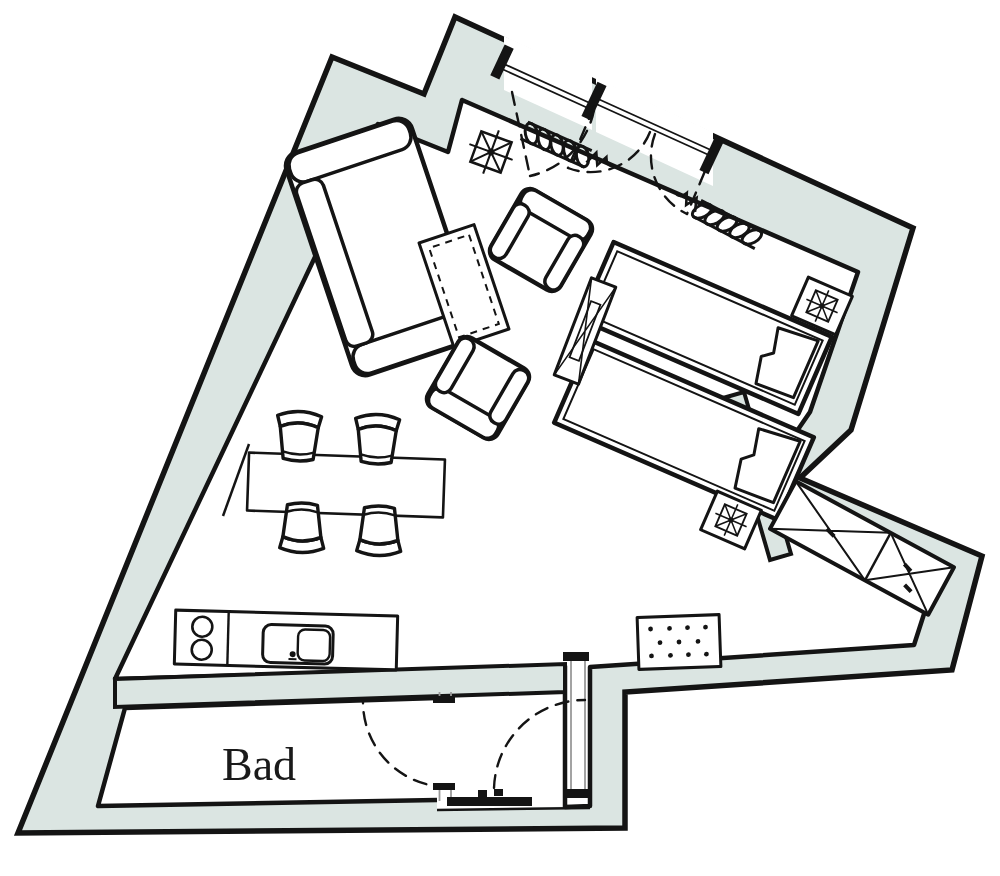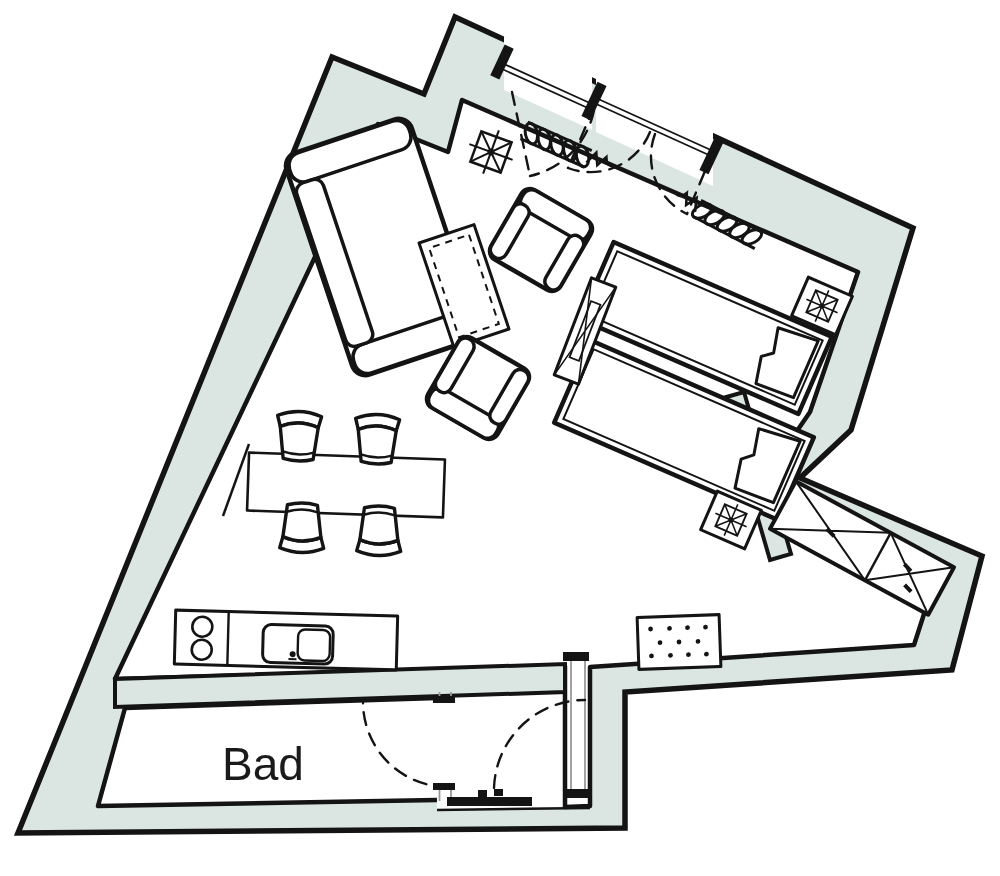--- a/index.html
+++ b/index.html
@@ -1,16 +1,16 @@
 <!DOCTYPE html>
 <html><head>
 <meta charset="utf-8">
 <style>
   html,body{margin:0;padding:0;background:#ffffff;}
-  .stage{width:840px;height:876px;position:relative;font-family:Liberation Sans, sans-serif;}
+  .stage{width:840px;height:876px;position:relative;font-family:Liberation Serif, serif;}
   svg{display:block;}
   .ln{fill:none;stroke:#141414;}
   .thin{stroke-width:2.5;}
   .hair{stroke-width:1.8;}
   .furn{fill:#ffffff;stroke:#141414;stroke-width:4.5;stroke-linejoin:round;}
   .furn2{fill:#ffffff;stroke:#141414;stroke-width:3;stroke-linejoin:round;}
   .dash{fill:none;stroke:#141414;stroke-width:2.4;stroke-dasharray:13 9;stroke-linecap:round;}
   .frame{stroke:#9a9a9a;stroke-width:1.8;fill:none;}
   .cap{fill:#141414;stroke:none;}
   .roomlabel{font-size:46px;fill:#1a1a1a;}

